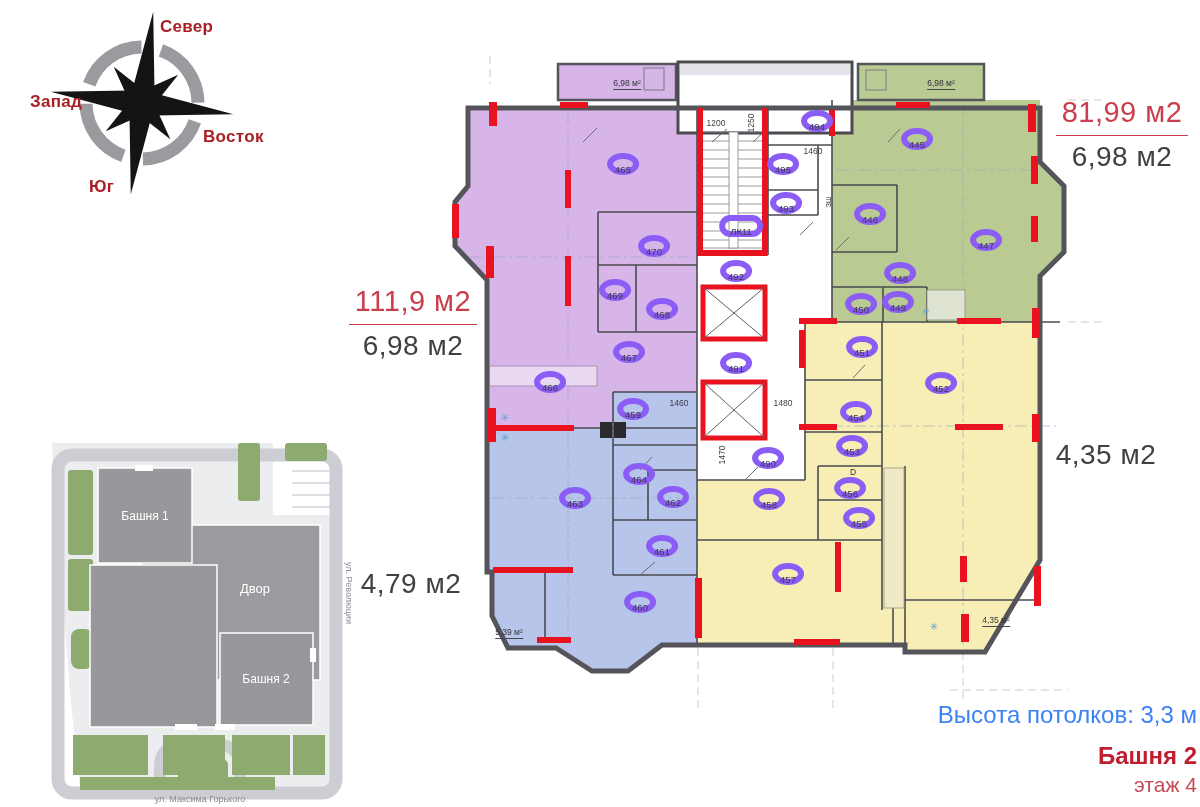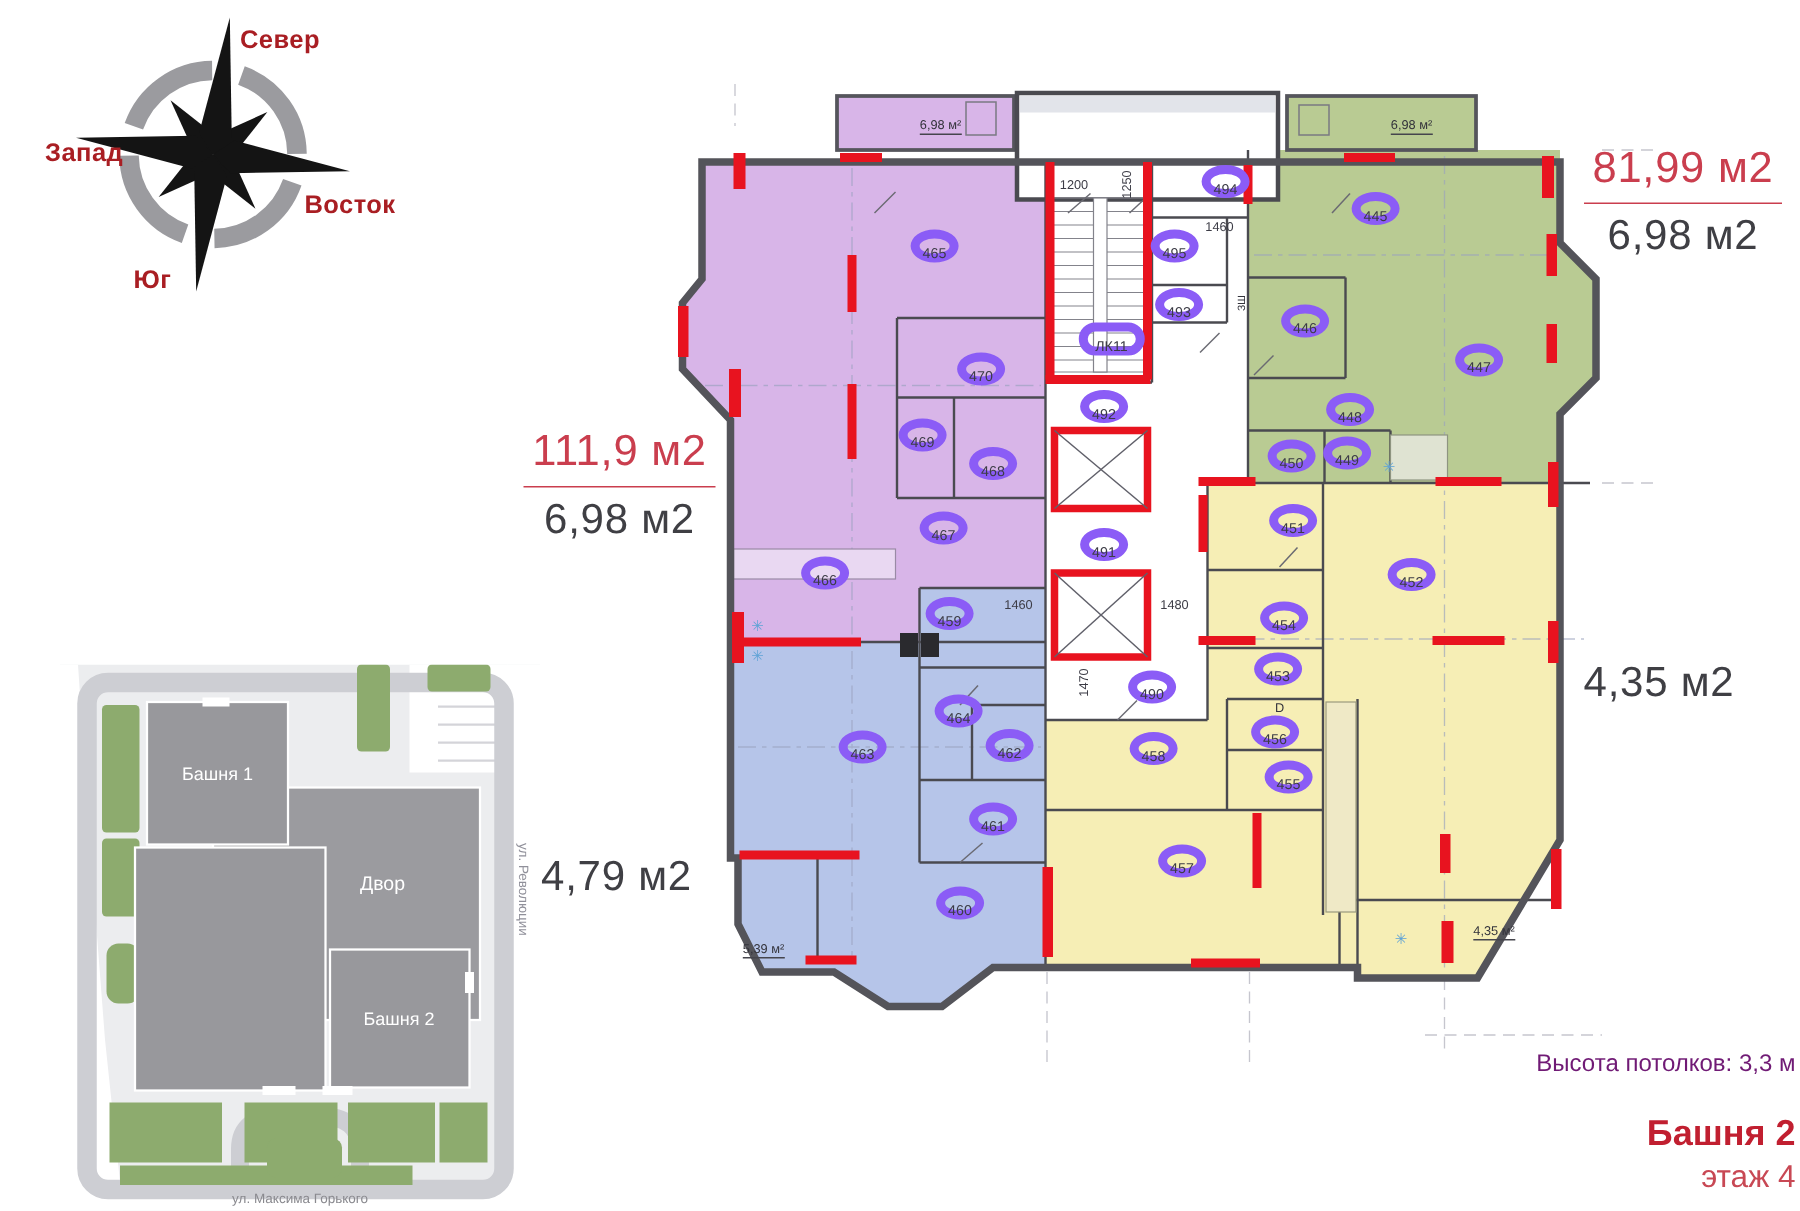--- a/index.html
+++ b/index.html
@@ -8,21 +8,21 @@
   .abs{position:absolute;}
   
   .compass-label{position:absolute;font-weight:bold;font-size:17px;color:#a91e23;letter-spacing:.3px;}
   
   .callout{position:absolute;text-align:center;}
   .callout .val{display:inline-block;font-size:29px;color:#ca3e4e;border-bottom:1.6px solid #ca3e4e;
                 padding:0 6px 6px 6px;letter-spacing:.5px;}
   .callout .bal{font-size:28px;color:#3f3f44;margin-top:5px;letter-spacing:.5px;}
   
   .footer-line{position:absolute;right:3px;text-align:right;white-space:nowrap;}
-  #ceiling{font-size:16px;color:#701a75;top:701px;}
+  #ceiling{font-size:24px;color:#3b82f6;top:701px;}
   #tower-name{font-size:24px;font-weight:bold;color:#c11f30;top:742px;}
   #floor-name{font-size:21px;color:#c84854;top:773px;}
   
   .room-badge{position:absolute;transform:translate(-50%,-50%);border:6px solid #8b5cf6;
       border-radius:50%;min-width:22px;height:22px;line-height:21px;font-size:9.5px;text-align:center;
       color:#3c3c46;padding:0 2px;box-sizing:border-box;white-space:nowrap;}
   .room-badge.wide{border-radius:11px;padding:0 5px;}
   .dim{position:absolute;font-size:8.5px;color:#3c3c46;white-space:nowrap;}
   .il{position:absolute;font-size:8.5px;color:#33333b;border-bottom:1px solid #45454d;
       padding-bottom:1px;transform:translate(-50%,-50%);white-space:nowrap;}

